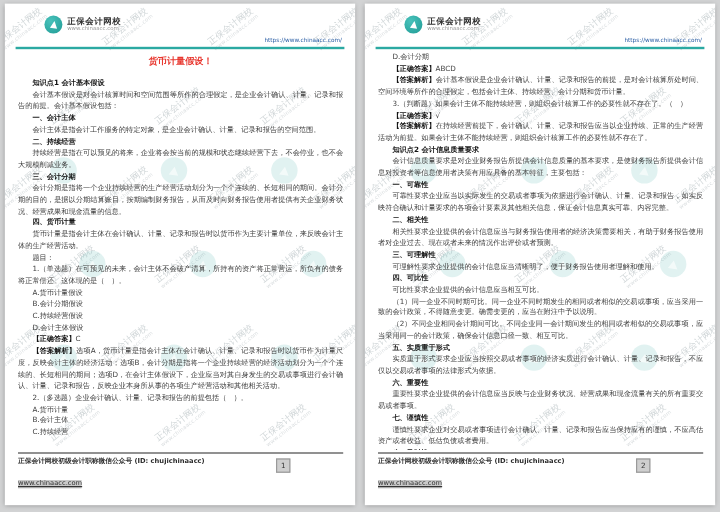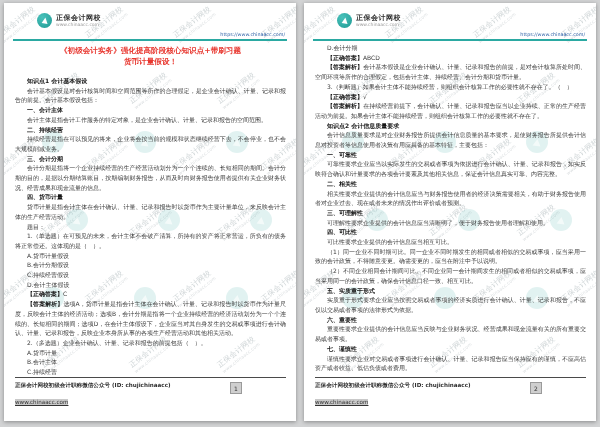--- a/index.html
+++ b/index.html
@@ -163,21 +163,20 @@
         <span>
           <div class="brand-name">正保会计网校</div>
           <div class="brand-site">www.chinaacc.com</div>
         </span>
       </div>
       <a class="hdr-url" href="#">https://www.chinaacc.com/</a>
     </header>
 
     <div class="page-body">
       <div class="doc-title">
-        <div>《初级会计实务》强化提高阶段核心知识点+带刷习题</div>
         <div>货币计量假设！</div>
       </div>
       <div class="blocks">
           <div class="blk h">知识点1 会计基本假设</div>
           <div class="blk">会计基本假设是对会计核算时间和空间范围等所作的合理假定，是企业会计确认、计量、记录和报告的前提。会计基本假设包括：</div>
           <div class="blk h">一、会计主体</div>
           <div class="blk">会计主体是指会计工作服务的特定对象，是企业会计确认、计量、记录和报告的空间范围。</div>
           <div class="blk h">二、持续经营</div>
           <div class="blk">持续经营是指在可以预见的将来，企业将会按当前的规模和状态继续经营下去，不会停业，也不会大规模削减业务。</div>
           <div class="blk h">三、会计分期</div>

